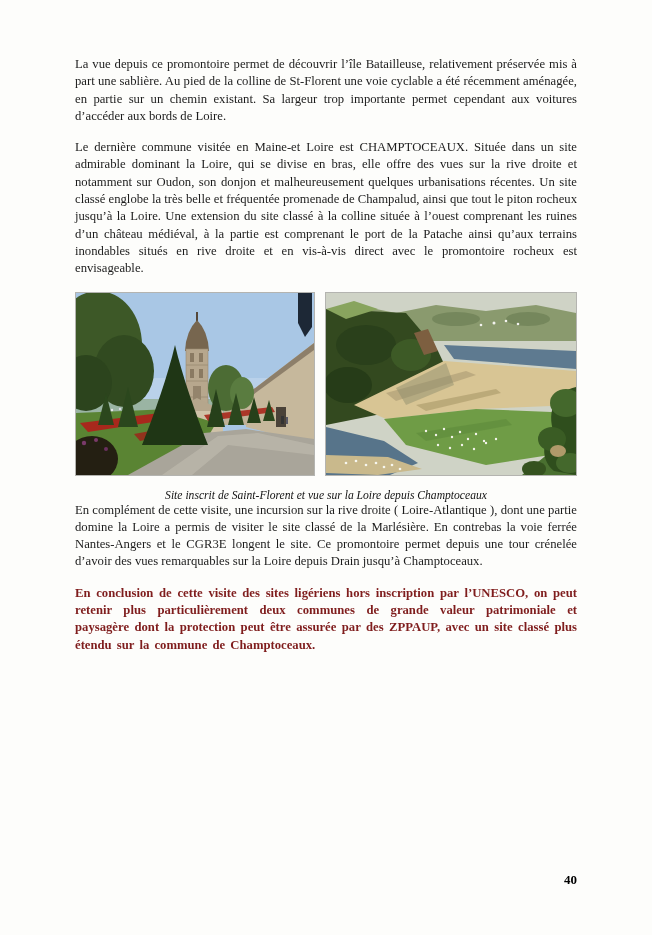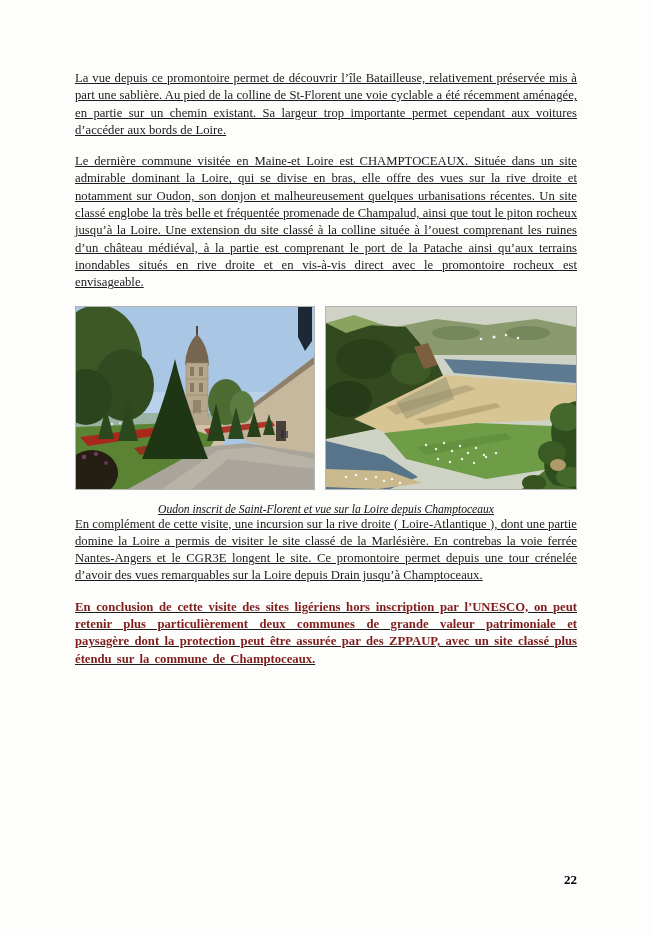--- a/index.html
+++ b/index.html
@@ -9,23 +9,22 @@
     height: 935px;
     margin: 0 auto;
     background: #fdfdfb;
     font-family: "Liberation Serif", serif;
     color: #1c1c1c;
     overflow: hidden;
   }
   .content {
     position: absolute;
     left: 75px;
-    top: 70px;
+    top: 56px;
     width: 502px;
-    text-decoration: underline;
   }
   p.body-text {
     font-size: 12.7px;
     line-height: 17.3px;
     text-align: justify;
     margin: 0 0 14px 0;
   }
   p.bold-text {
     font-weight: 700;
     color: #7f1d1d;
@@ -220,22 +219,22 @@
             <ellipse cx="240" cy="110" rx="16" ry="14" fill="#44682c"></ellipse>
             <ellipse cx="226" cy="146" rx="14" ry="12" fill="#3a5c24"></ellipse>
             <ellipse cx="244" cy="170" rx="14" ry="10" fill="#44682c"></ellipse>
             <ellipse cx="232" cy="158" rx="8" ry="6" fill="#b09a6a"></ellipse>
             <ellipse cx="208" cy="176" rx="12" ry="8" fill="#35521f"></ellipse>
           </g>
         </svg>
       </div>
     </div>
 
-    <p class="figure-caption">Oudon inscrit de Saint-Florent  et vue sur la Loire depuis Champtoceaux</p>
+    <p class="figure-caption">Site inscrit de Saint-Florent  et vue sur la Loire depuis Champtoceaux</p>
 
     <p class="body-text para-3">En complément de cette visite, une incursion sur la rive droite ( Loire-Atlantique ), dont une partie domine la Loire a permis de visiter le site classé de la Marlésière. En contrebas la voie ferrée Nantes-Angers et le CGR3E longent le site. Ce promontoire permet depuis une tour crénelée d’avoir des vues remarquables sur la Loire depuis Drain jusqu’à Champtoceaux.</p>
 
     <p class="body-text bold-text para-4">En conclusion de cette visite des sites ligériens hors inscription par l’UNESCO, on peut retenir plus particulièrement deux communes de grande valeur patrimoniale et paysagère dont la protection peut être assurée par des ZPPAUP,  avec un site classé plus étendu sur la commune de Champtoceaux.</p>
 
   </div>
 
-  <div class="page-number">22</div>
+  <div class="page-number">40</div>
 </div>
 
 </body></html>

